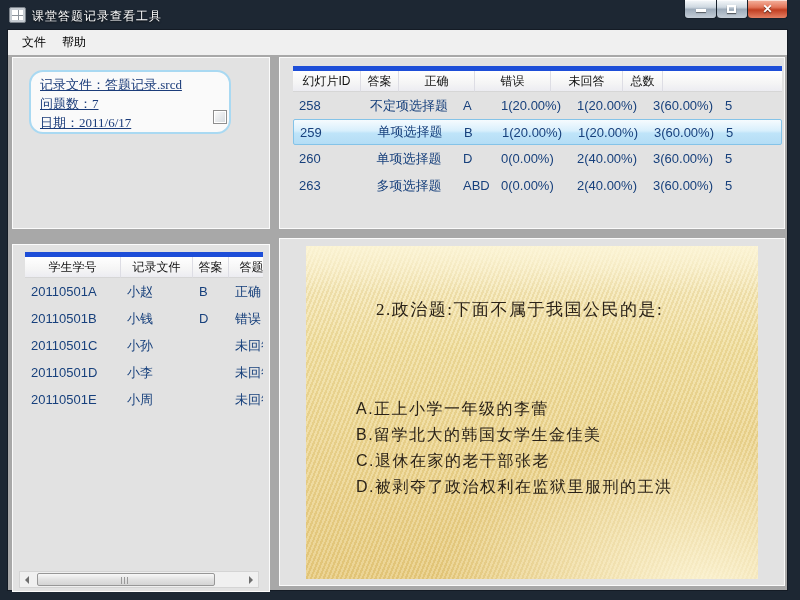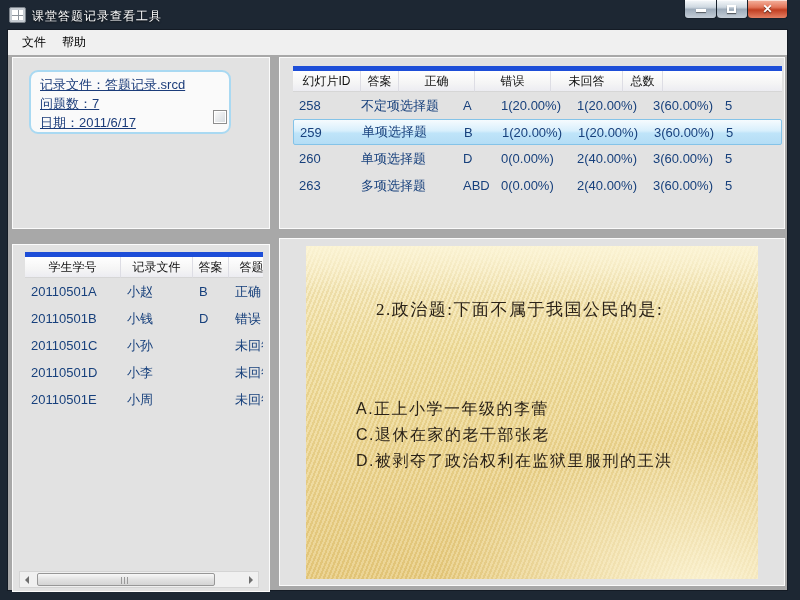--- a/index.html
+++ b/index.html
@@ -48,42 +48,42 @@
   .workspace { position:absolute; left:0; top:25px; width:100%; height:535px; background:#a8a8a8; }
 
   .panel { position:absolute; background:#e2e2e2; border:1px solid #fbfbfb; }
   .panel-tl { left:4px;   top:2px;   width:258px; height:172px; }
   .panel-tr { left:271px; top:2px;   width:506px; height:172px; }
   .panel-bl { left:4px;   top:189px; width:258px; height:348px; }
   .panel-br { left:271px; top:183px; width:506px; height:348px; }
 
   
   .info-box { position:absolute; left:16px; top:12px; width:202px; height:64px;
-    background:#fafafa; border:2px solid #a9d9f2; border-radius:9px; padding:3px 9px; }
+    background:#fafafa; border:2px solid #a9d9f2; border-radius:14px; padding:3px 9px;font-family:Liberation Serif, serif; }
   .info-line { font-size:13px; color:#1b3c7a; text-decoration:underline; line-height:19px;
     white-space:nowrap; }
   .checkbox { position:absolute; left:182px; top:38px; width:14px; height:14px;
     border:1px solid #8e8e8e; background:linear-gradient(135deg,#fcfcfc,#d4d9dd);
     box-shadow:inset 0 0 0 1px #fff; cursor:default; }
 
   
   .lv-header { display:flex; border-top:5px solid #1d4ed8; }
   .lv-hcell { height:21px; line-height:20px; font-size:12px; color:#111; text-align:center;
     background:linear-gradient(#ffffff, #f5f5f5 60%, #ececf1); border-right:1px solid #dddde4;
     border-bottom:1px solid #d6d6d6; overflow:hidden; white-space:nowrap; cursor:default; }
   .lv-row { display:flex; height:27px; align-items:center; cursor:default; position:relative; }
   .lv-cell { font-size:13px; color:#17407c; white-space:nowrap; overflow:visible; padding-left:6px; }
   .lv-row.selected { background:linear-gradient(#f6fbfe, #d8effc 45%, #bfe4f9 55%, #b4ddf5);
     border:1px solid #84c3e8; border-radius:2px; height:26px; }
 
   
   .lv-q { position:absolute; left:13px; top:8px; width:489px; }
   .qc0{width:68px;} .qc1{width:96px; text-align:center;} .qc2{width:38px;}
   .qc3{width:76px;} .qc4{width:76px;} .qc5{width:72px;} .qc6{width:40px;} .qcf{flex:1; border-right:none;}
-  .lv-q .lv-cell.qc1 { text-align:left; padding-left:0; }
+  .lv-q .lv-cell.qc1 { text-align:center; padding-left:0; }
 
   
   .lv-s-clip { position:absolute; left:12px; top:7px; width:238px; overflow:hidden; }
   .lv-s { width:280px; }
   .sc0{width:96px;} .sc1{width:72px;} .sc2{width:36px;} .sc3{width:70px;}
 
   
   .hscroll { position:absolute; left:6px; top:326px; width:240px; height:17px;
     background:#f0f0f0; border:1px solid #d4d4d4; display:flex; align-items:center; }
   .sb-btn { width:16px; height:15px; position:relative; background:#f0f0f0; cursor:default; }
@@ -258,20 +258,21 @@
       </div>
     </div>
 
     <div class="panel panel-br">
       <div class="slide">
         <div class="stripes"></div>
         <div class="sheen"></div>
         <div class="slide-question">2.政治题:下面不属于我国公民的是:</div>
         <div class="slide-options">
           <div>A.正上小学一年级的李蕾</div>
+          <div>B.留学北大的韩国女学生金佳美</div>
           <div>C.退休在家的老干部张老</div>
           <div>D.被剥夺了政治权利在监狱里服刑的王洪</div>
         </div>
       </div>
     </div>
 
   </div>
 </div>
 
 </body></html>

